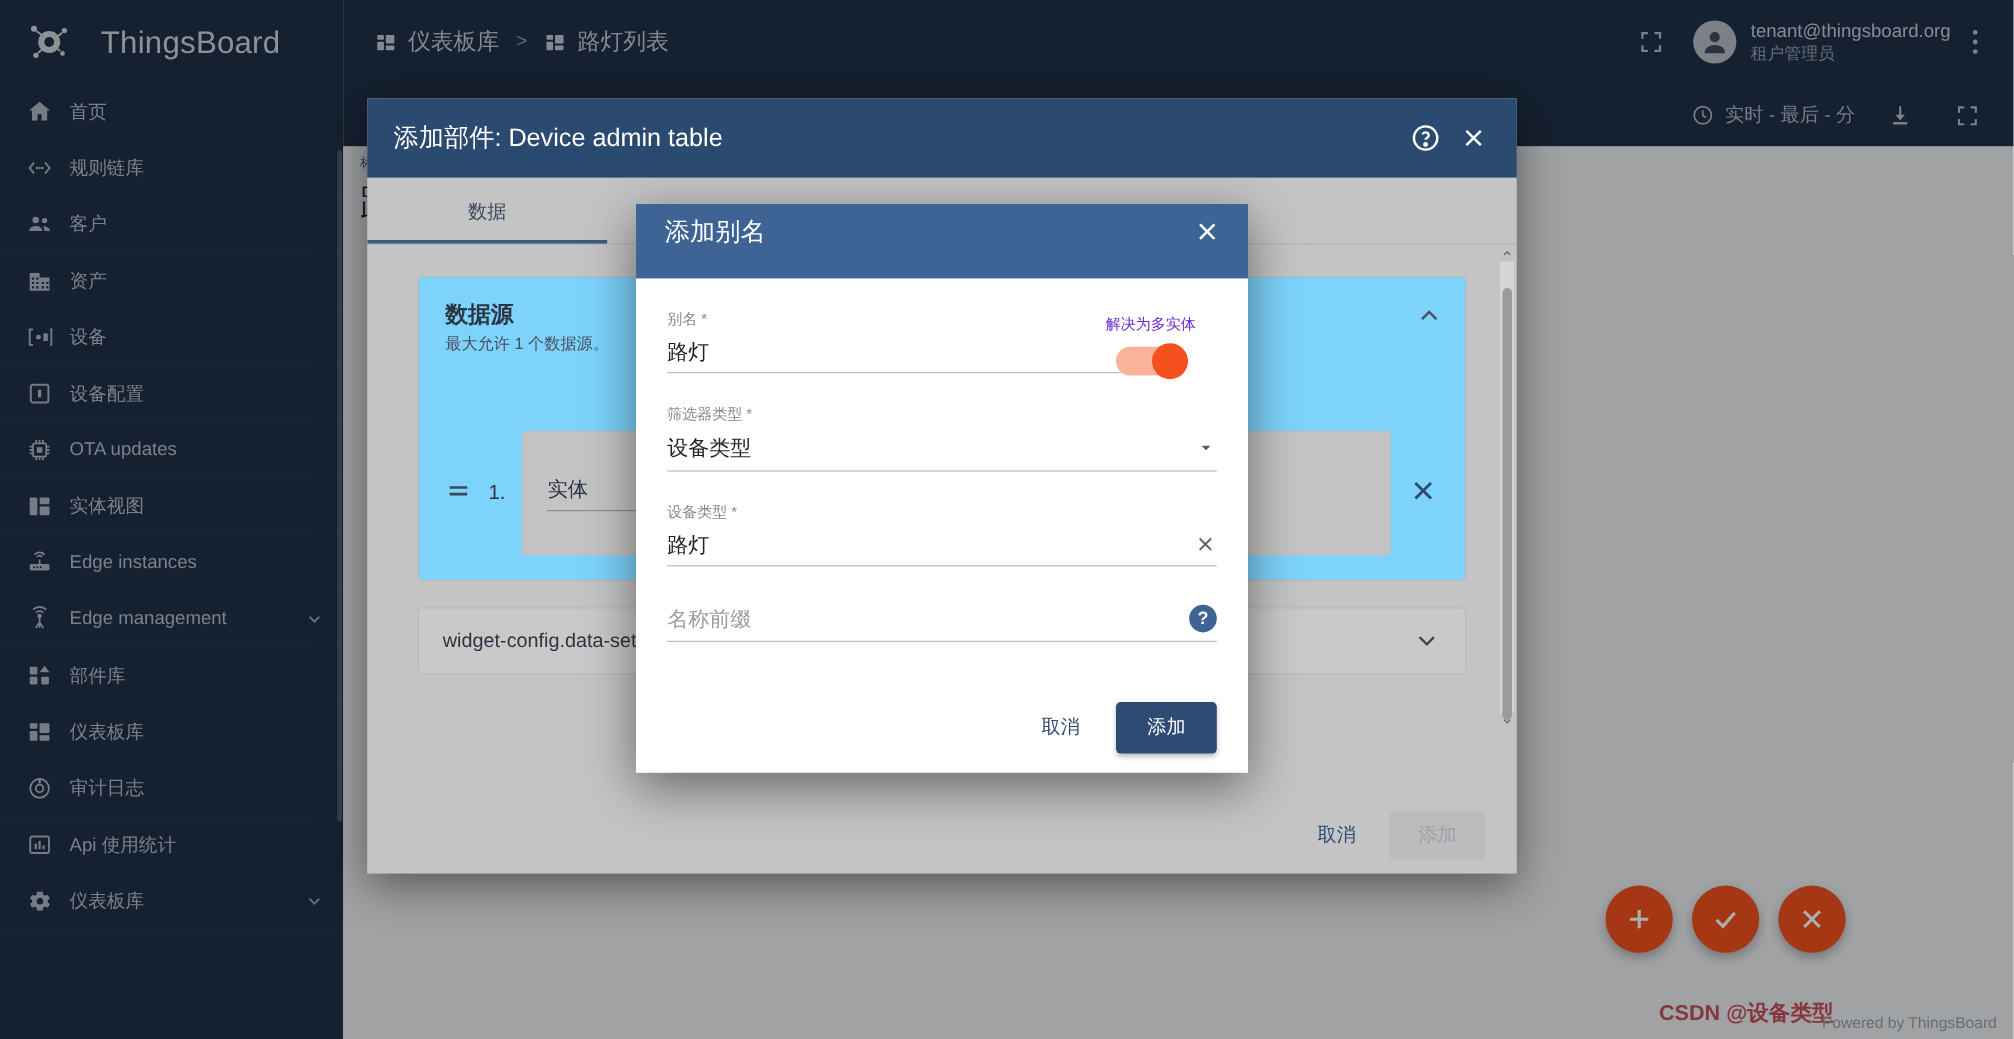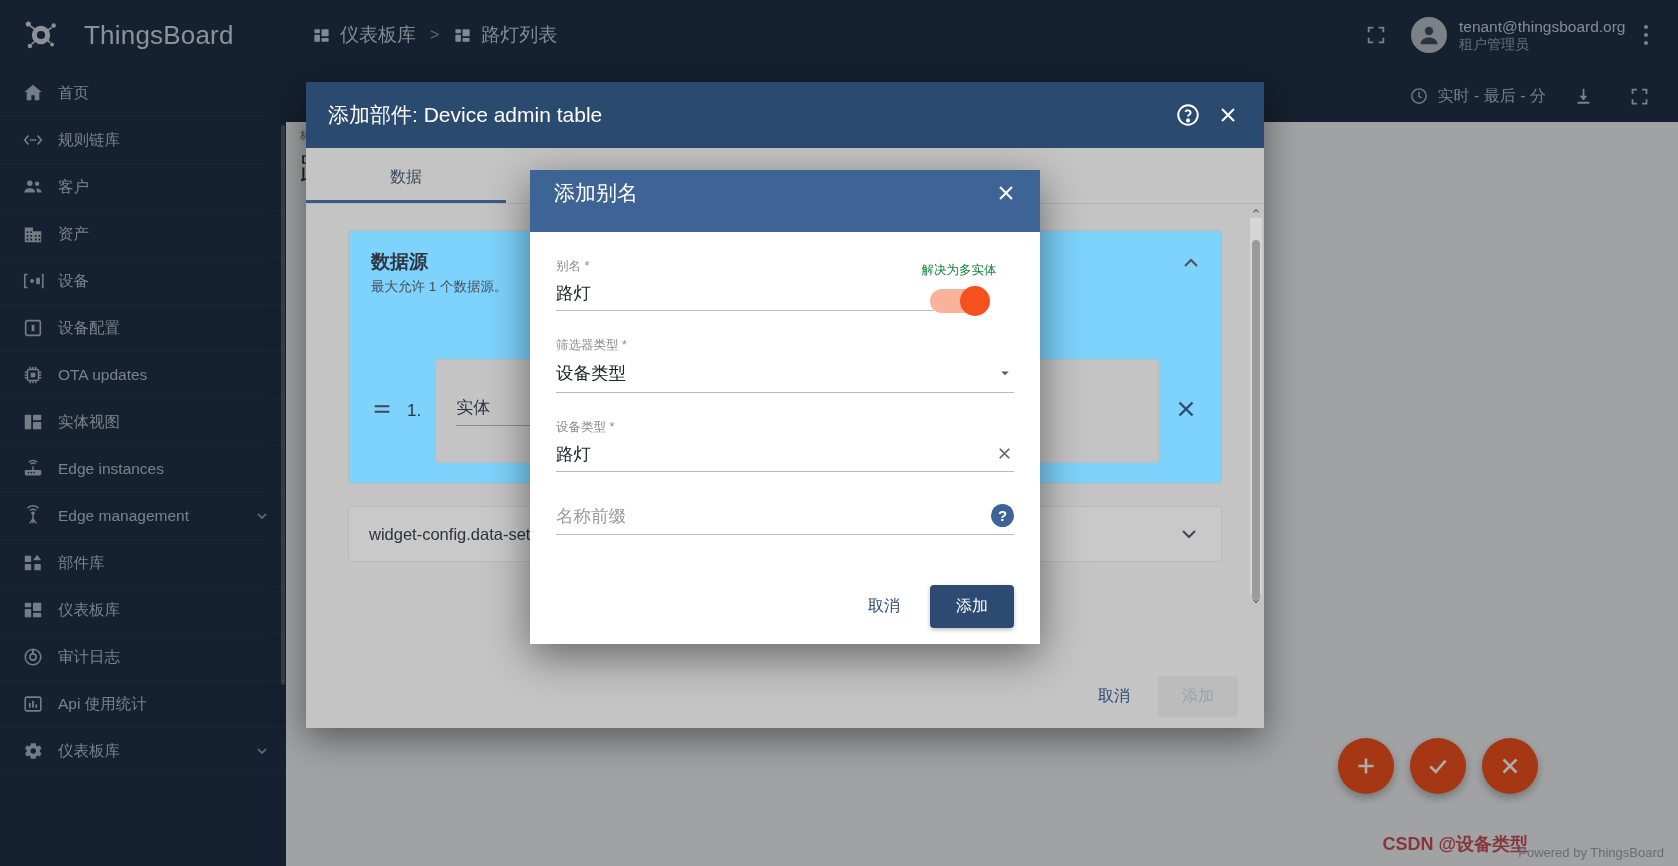--- a/index.html
+++ b/index.html
@@ -184,21 +184,21 @@
     font-size: 17.5px; color: #20242a; flex: 1; background: transparent;
     border: none; outline: none; font-family: inherit; padding: 0;
   }
   .field-value::placeholder { color: #9b9b9b; }
   .field-w { width: 378px; }
   .caret-ico { color: #5a5a5a; }
   .clear-ico { color: #5e5e5e; cursor: pointer; }
   .toggle-wrap {
     position: absolute; right: 0; top: 4px; width: 110px; text-align: center;
   }
-  .toggle-label { font-size: 12.5px; color: #15803d; margin-bottom: 10px; text-align: center; }
+  .toggle-label { font-size: 12.5px; color: #6d28d9; margin-bottom: 10px; text-align: center; }
   .toggle {
     width: 58px; height: 24px; border-radius: 12px; background: #f8b39a;
     position: relative; margin: 0 auto; cursor: pointer;
   }
   .toggle-knob {
     position: absolute; right: -2px; top: -3px; width: 30px; height: 30px;
     border-radius: 50%; background: #f4511e;
   }
   .help-ico {
     position: absolute; right: 0; bottom: 8px; width: 23px; height: 23px;

